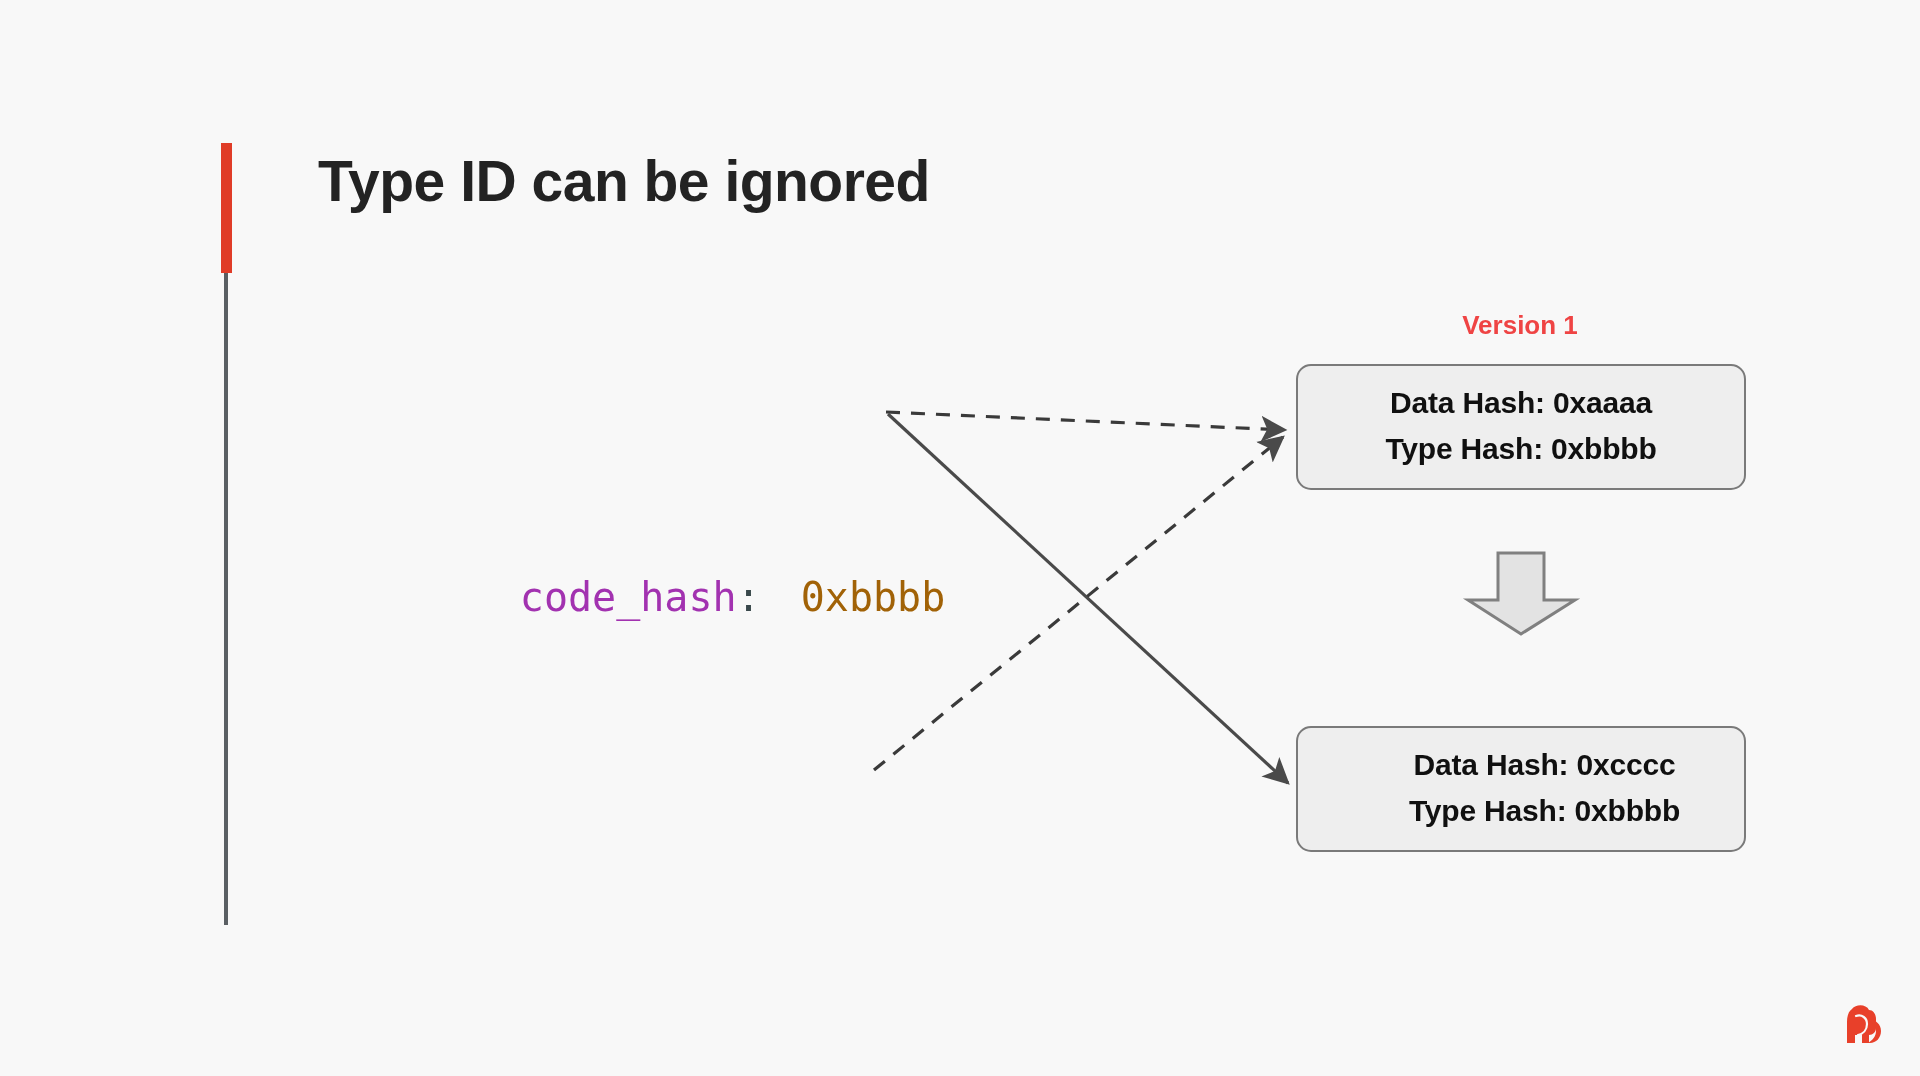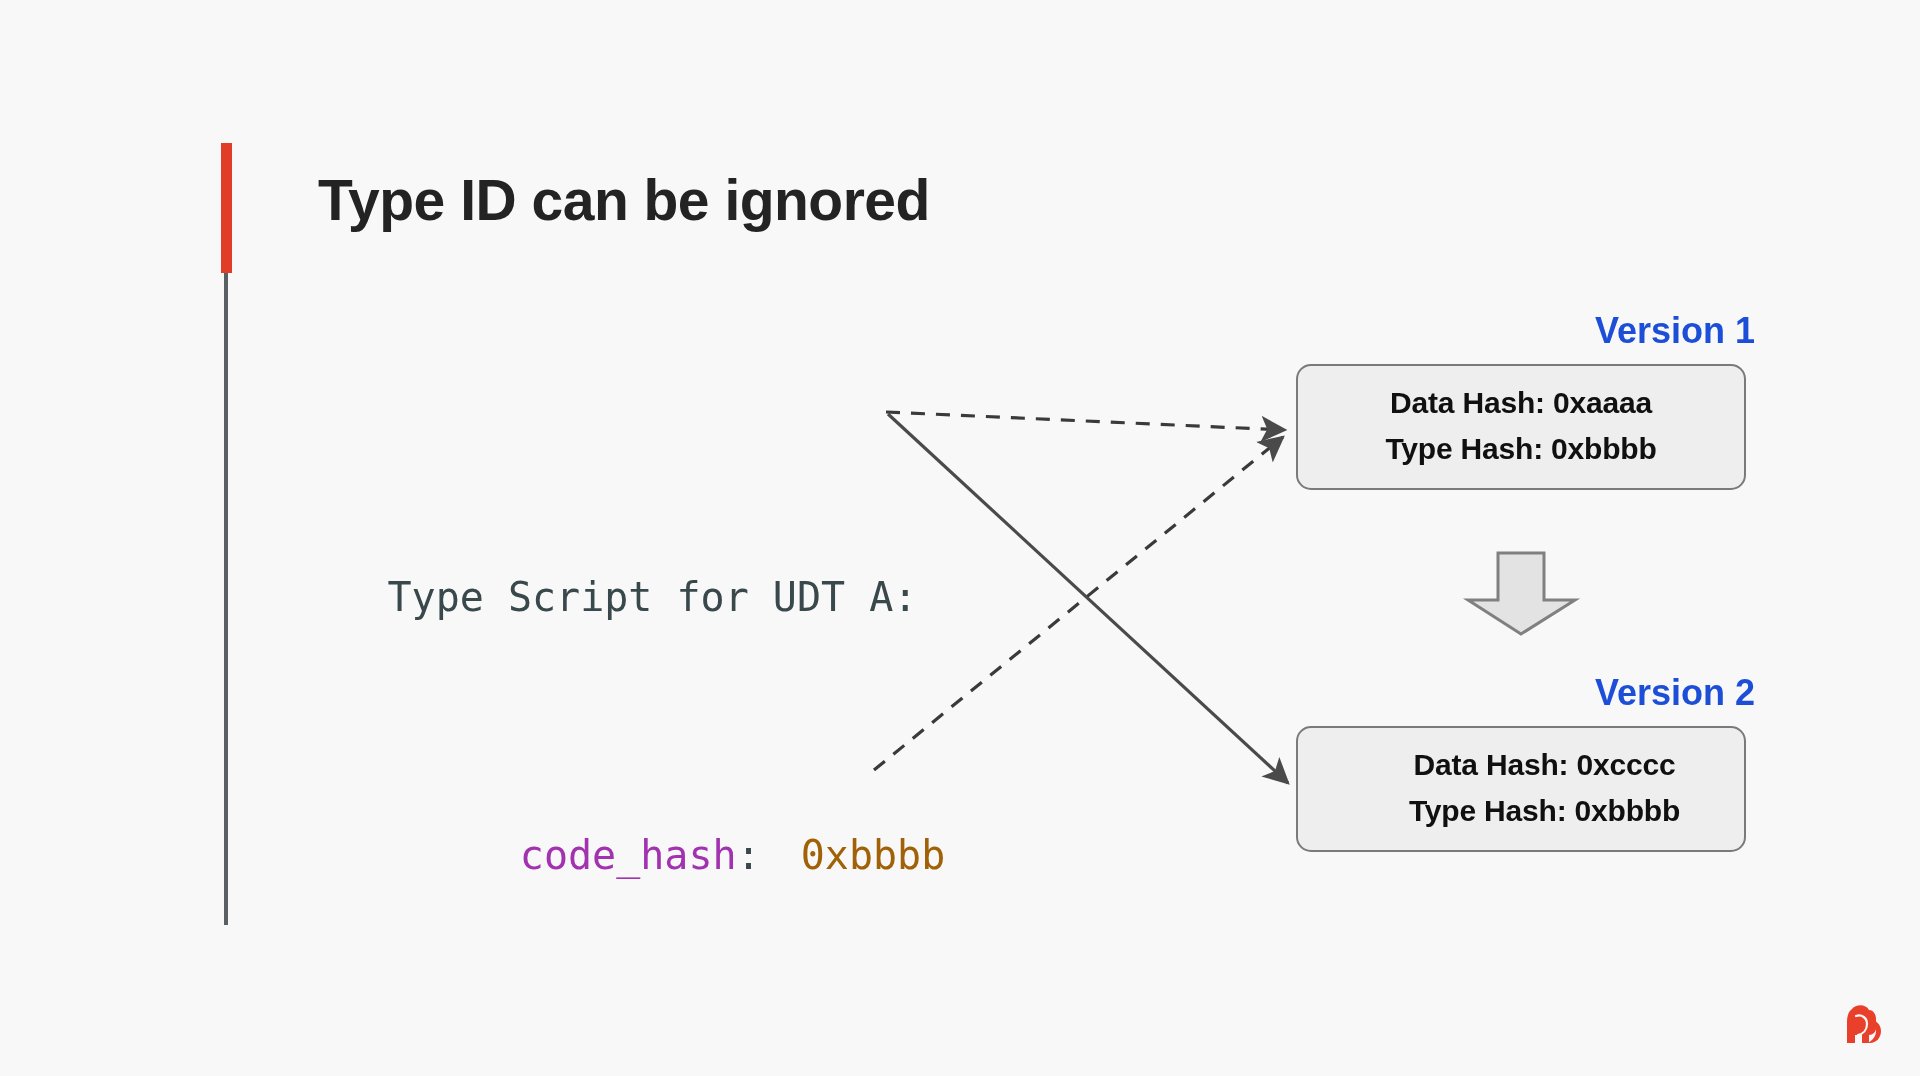--- a/index.html
+++ b/index.html
@@ -35,21 +35,20 @@
   }
   #page-title {
     position: absolute;
     left: 318px;
     top: 148px;
     font-size: 57px;
     font-weight: bold;
     letter-spacing: -0.5px;
     color: #232323;
     white-space: nowrap;
-    margin-top: 19px;
   }
 
   
   #code-block {
     position: absolute;
     left: 243px;
     top: 296px;
     font-family: "DejaVu Sans Mono", "Liberation Mono", monospace;
     font-size: 40px;
     line-height: 86px;
@@ -59,24 +58,24 @@
   .code-line { height: 86px; }
   .tok-key   { color: #a232b0; margin-left: 36px; }
   .tok-hash  { color: #a16207; margin-left: 16px; }
   .tok-plain { color: #39484b; }
   .tok-punct { color: #39484b; }
 
   
   .version-label {
     position: absolute;
     width: 470px;
-    text-align: right;
-    font-size: 36px;
+    text-align: center;
+    font-size: 26px;
     font-weight: 600;
-    color: #1d4ed8;
+    color: #ef4444;
   }
   #version1-label { left: 1285px; top: 310px; }
   #version2-label { left: 1285px; top: 672px; }
 
   .hash-box {
     position: absolute;
     left: 1296px;
     width: 450px;
     box-sizing: border-box;
     background: #eeeeee;
@@ -117,41 +116,37 @@
 
 <div id="slide">
 
   <div id="accent-bar"></div>
   <div id="left-rule"></div>
 
   <div id="page-title">Type ID can be ignored</div>
 
   <div id="code-block">
     <div class="code-line">
-      <span class="tok-plain">Type Script for UDT A:</span>
-    </div>
-    <div class="code-line">
       <span class="tok-plain">    </span><span class="tok-key">code_hash</span><span class="tok-punct">: </span><span class="tok-hash">0xbbbb</span>
     </div>
     <div class="code-line">
       
     </div>
     
     
     
     
   </div>
 
   <div class="version-label" id="version1-label">Version 1</div>
   <div class="hash-box" id="version1-box">
     <div class="hash-line">Data Hash: 0xaaaa</div>
     <div class="hash-line">Type Hash: 0xbbbb</div>
   </div>
 
-  <div class="version-label" id="version2-label">Version 2</div>
   <div class="hash-box" id="version2-box">
     <div class="hash-line">Data Hash: 0xcccc</div>
     <div class="hash-line">Type Hash: 0xbbbb</div>
   </div>
 
   <svg id="connectors" viewBox="0 0 1920 1076">
     <defs>
       <marker id="arrowFilled" viewBox="0 0 12 12" refX="10" refY="6" markerWidth="9" markerHeight="9" orient="auto-start-reverse">
         <path d="M 0 0.5 L 11 6 L 0 11.5 L 2.6 6 Z" fill="#4a4a4a"></path>
       </marker>

